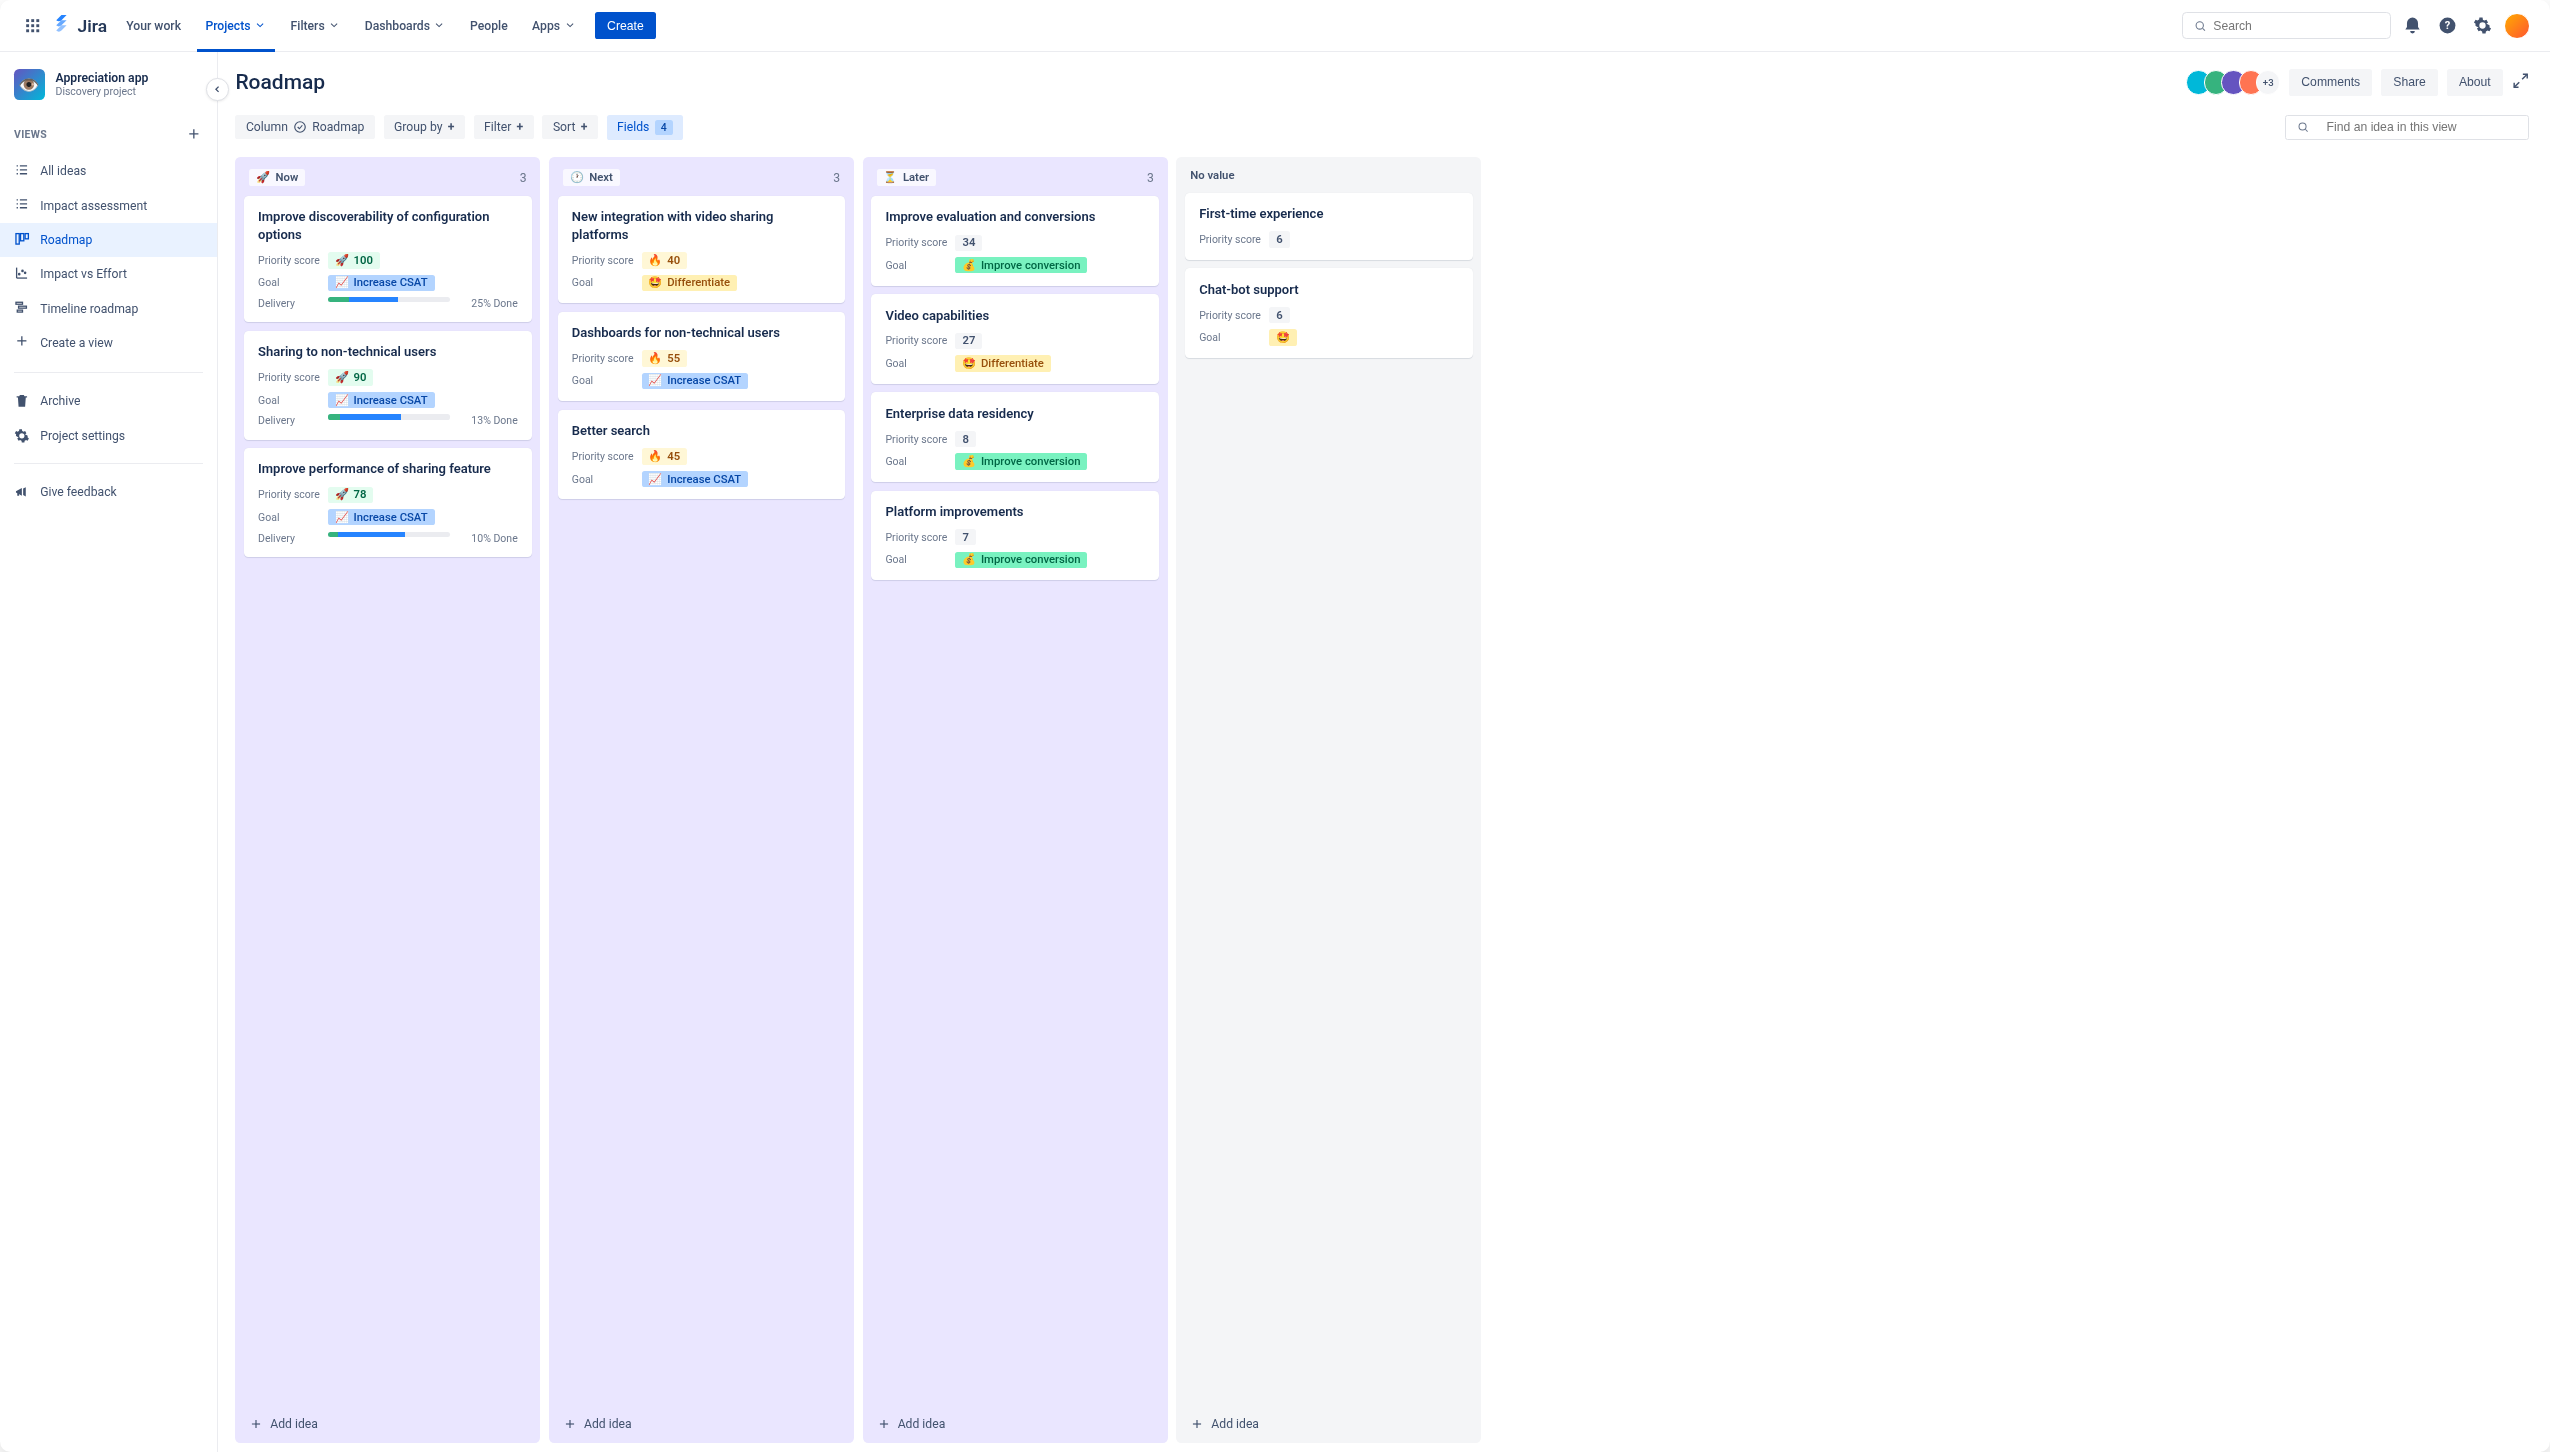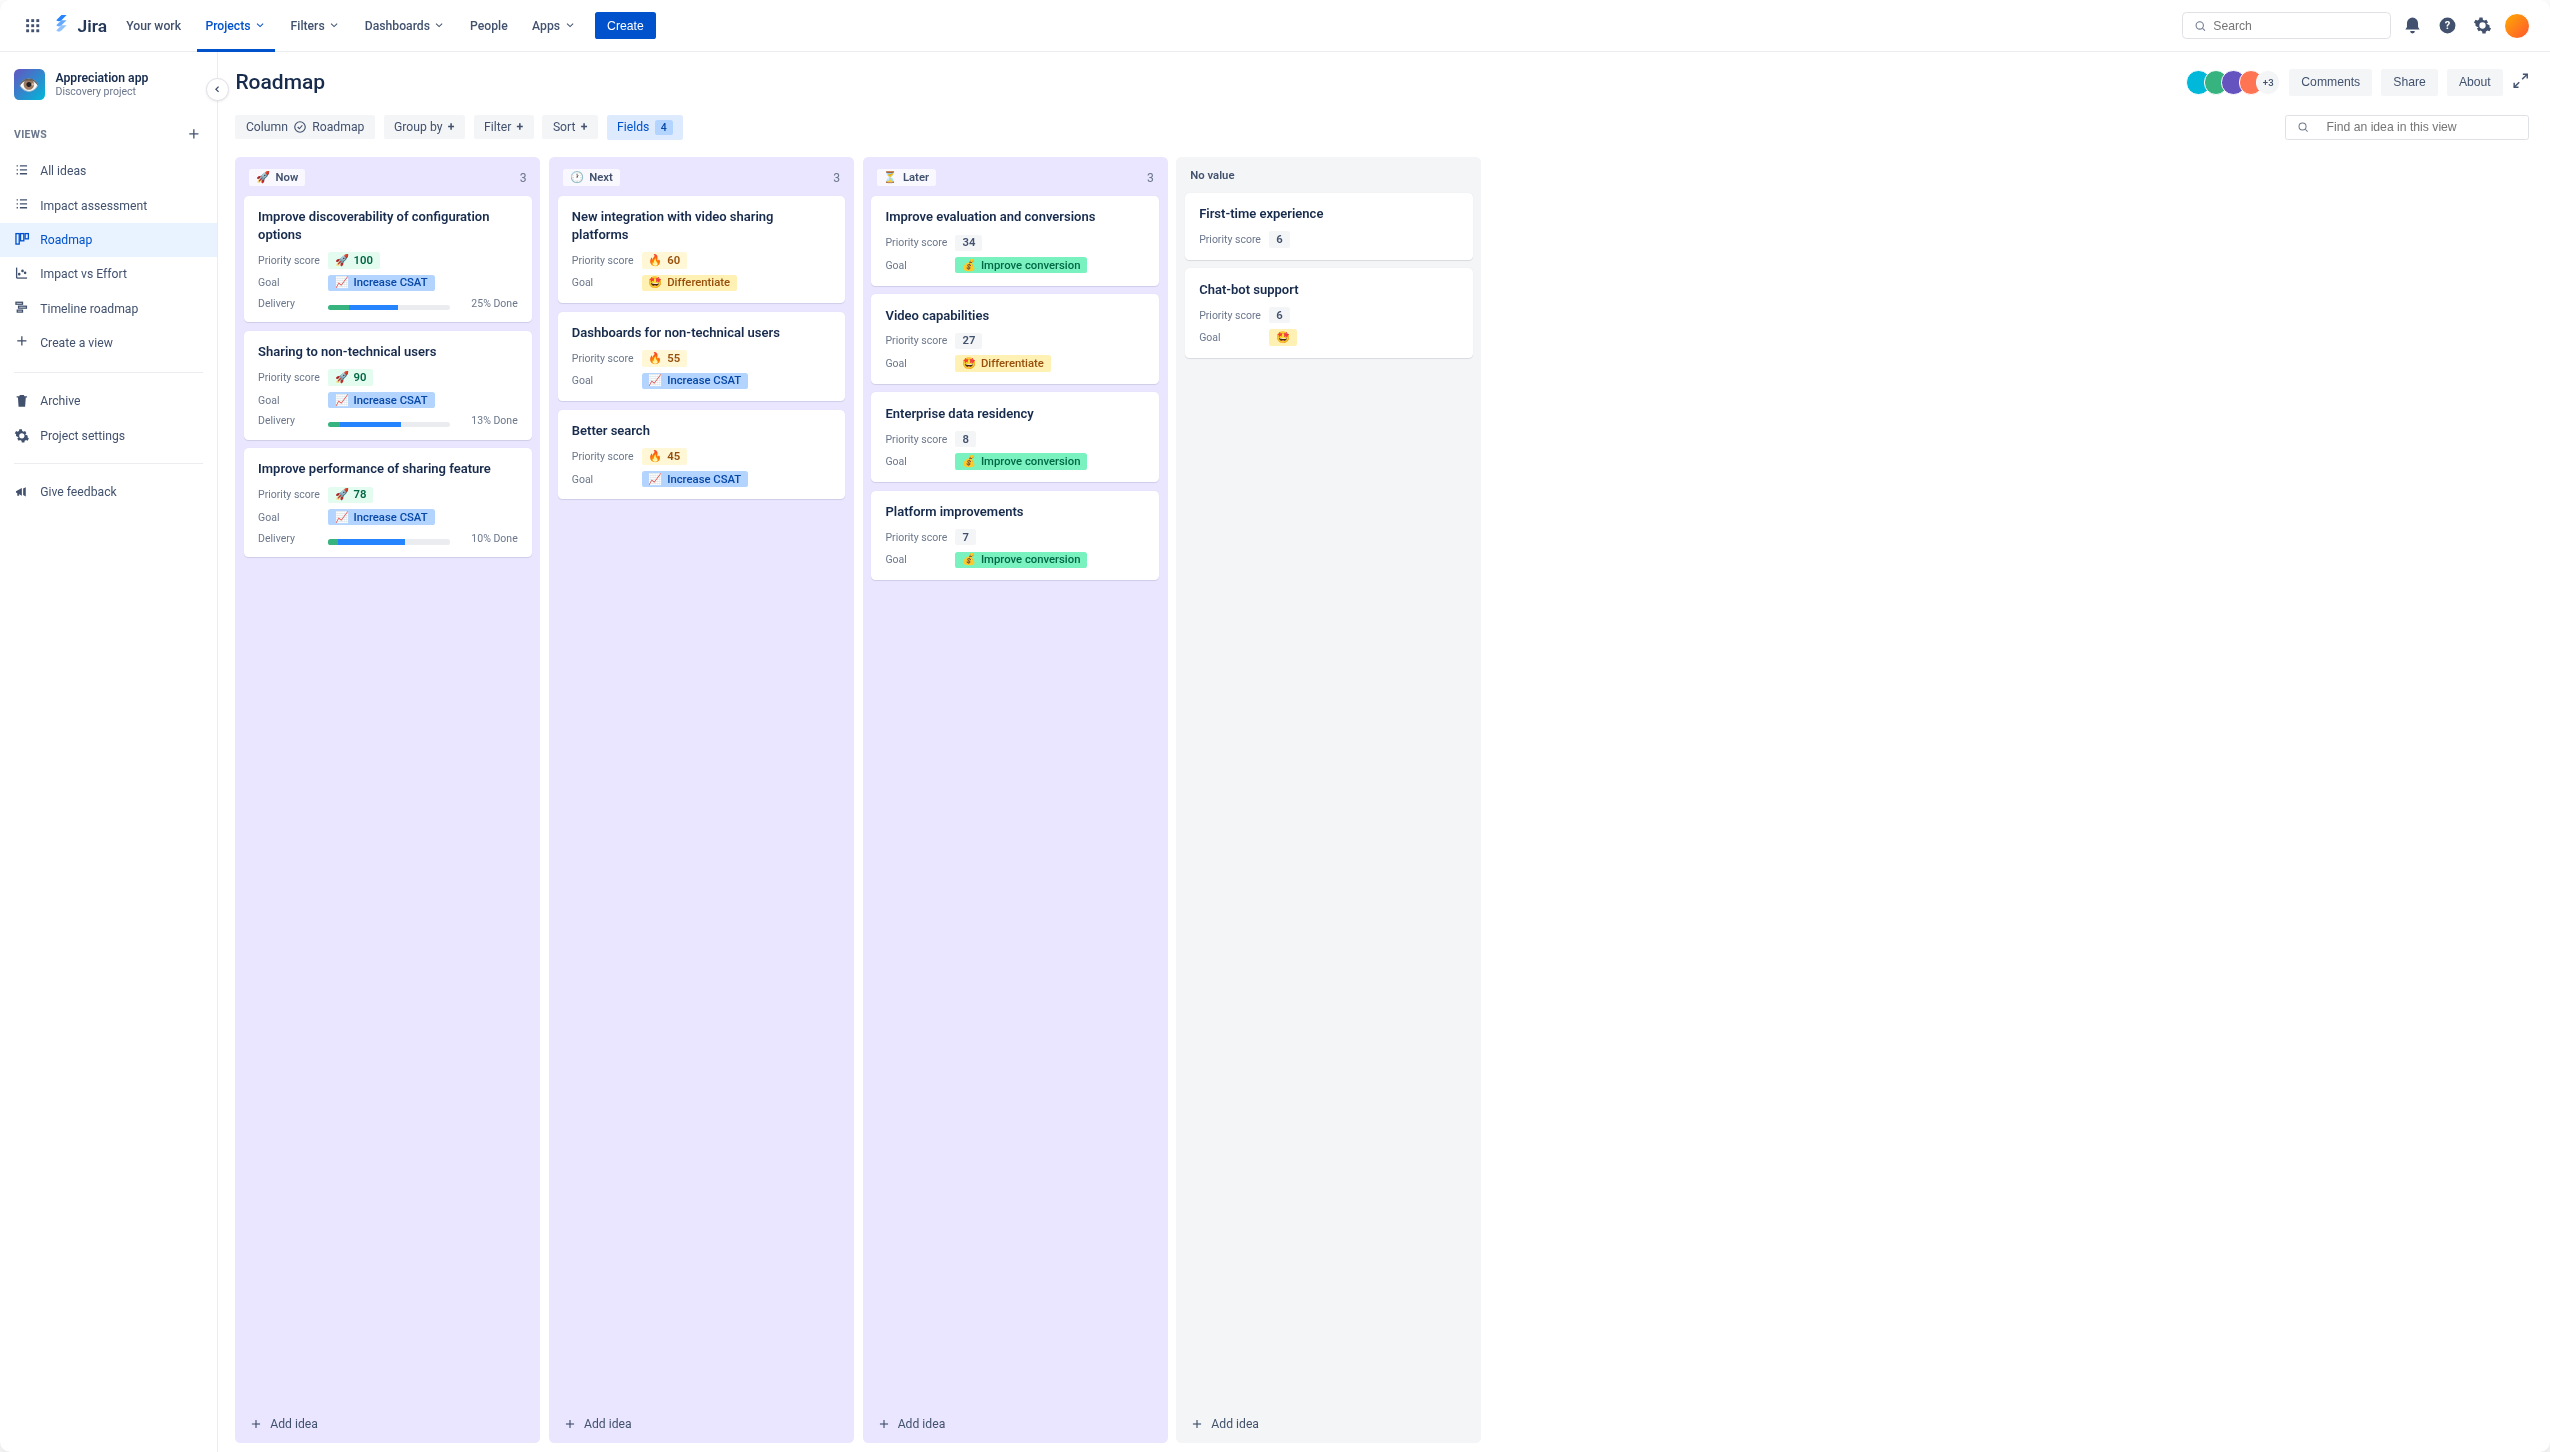--- a/index.html
+++ b/index.html
@@ -75,21 +75,21 @@
 .card-row { display: flex; align-items: center; margin-top: 6.1px; font-size: 10.5px; }
 .card-label { color: #6B778C; width: 70px; flex-shrink: 0; }
 .score-chip { display: inline-flex; align-items: center; gap: 4.4px; padding: 1.7px 7px; border-radius: 2.6px; font-size: 11.3px; font-weight: 600; }
 .score-green { background: #E3FCEF; color: #006644; }
 .score-yellow { background: #FFF7D6; color: #974F0C; }
 .score-gray { background: #F4F5F7; color: #42526E; }
 .goal-chip { display: inline-flex; align-items: center; gap: 4.4px; padding: 1.7px 7px; border-radius: 2.6px; font-size: 11.3px; font-weight: 500; }
 .goal-blue { background: #B3D4FF; color: #0747A6; }
 .goal-teal { background: #79F2C0; color: #006644; }
 .goal-yellow { background: #FFF0B3; color: #974F0C; }
-.progress-wrap { display: flex; align-items: flex-end; gap: 21px; flex: 1; }
+.progress-wrap { display: flex; align-items: flex-start; gap: 21px; flex: 1; }
 .progress-bar { flex: 1; height: 5.2px; border-radius: 2.6px; background: #EBECF0; display: flex; overflow: hidden; }
 .progress-seg { height: 100%; }
 .progress-text { font-size: 10.5px; color: #6B778C; white-space: nowrap; }
 .add-idea { display: flex; align-items: center; gap: 7px; padding: 8.7px 5.2px 3.5px 5.2px; margin-top: auto; cursor: pointer; color: #42526E; font-size: 12.2px; }
 .add-idea svg { width: 14px; height: 14px; }
 </style>
 </head>
 <body>
 
 <div class="app">
@@ -443,21 +443,21 @@
               </span>
               <span class="col-count">3</span>
             </div>
             <div class="cards">
               <div class="card">
                 <div class="card-title">New integration with video sharing platforms</div>
                 <div class="card-row">
                   <span class="card-label">Priority score</span>
                   <span class="score-chip score-yellow">
                     <span>🔥</span>
-                    <span>60</span>
+                    <span>40</span>
                   </span>
                 </div>
                 <div class="card-row">
                   <span class="card-label">Goal</span>
                   <span class="goal-chip goal-yellow">
                     <span>🤩</span>
                     <span>Differentiate</span>
                   </span>
                 </div>
               </div>

